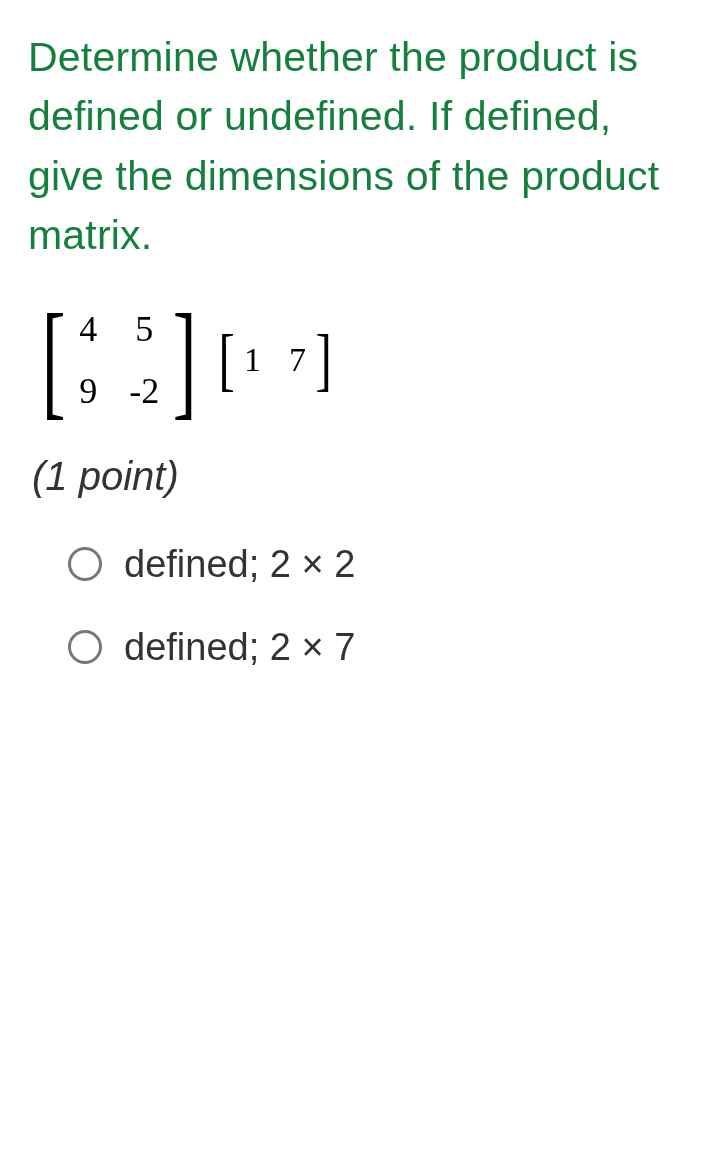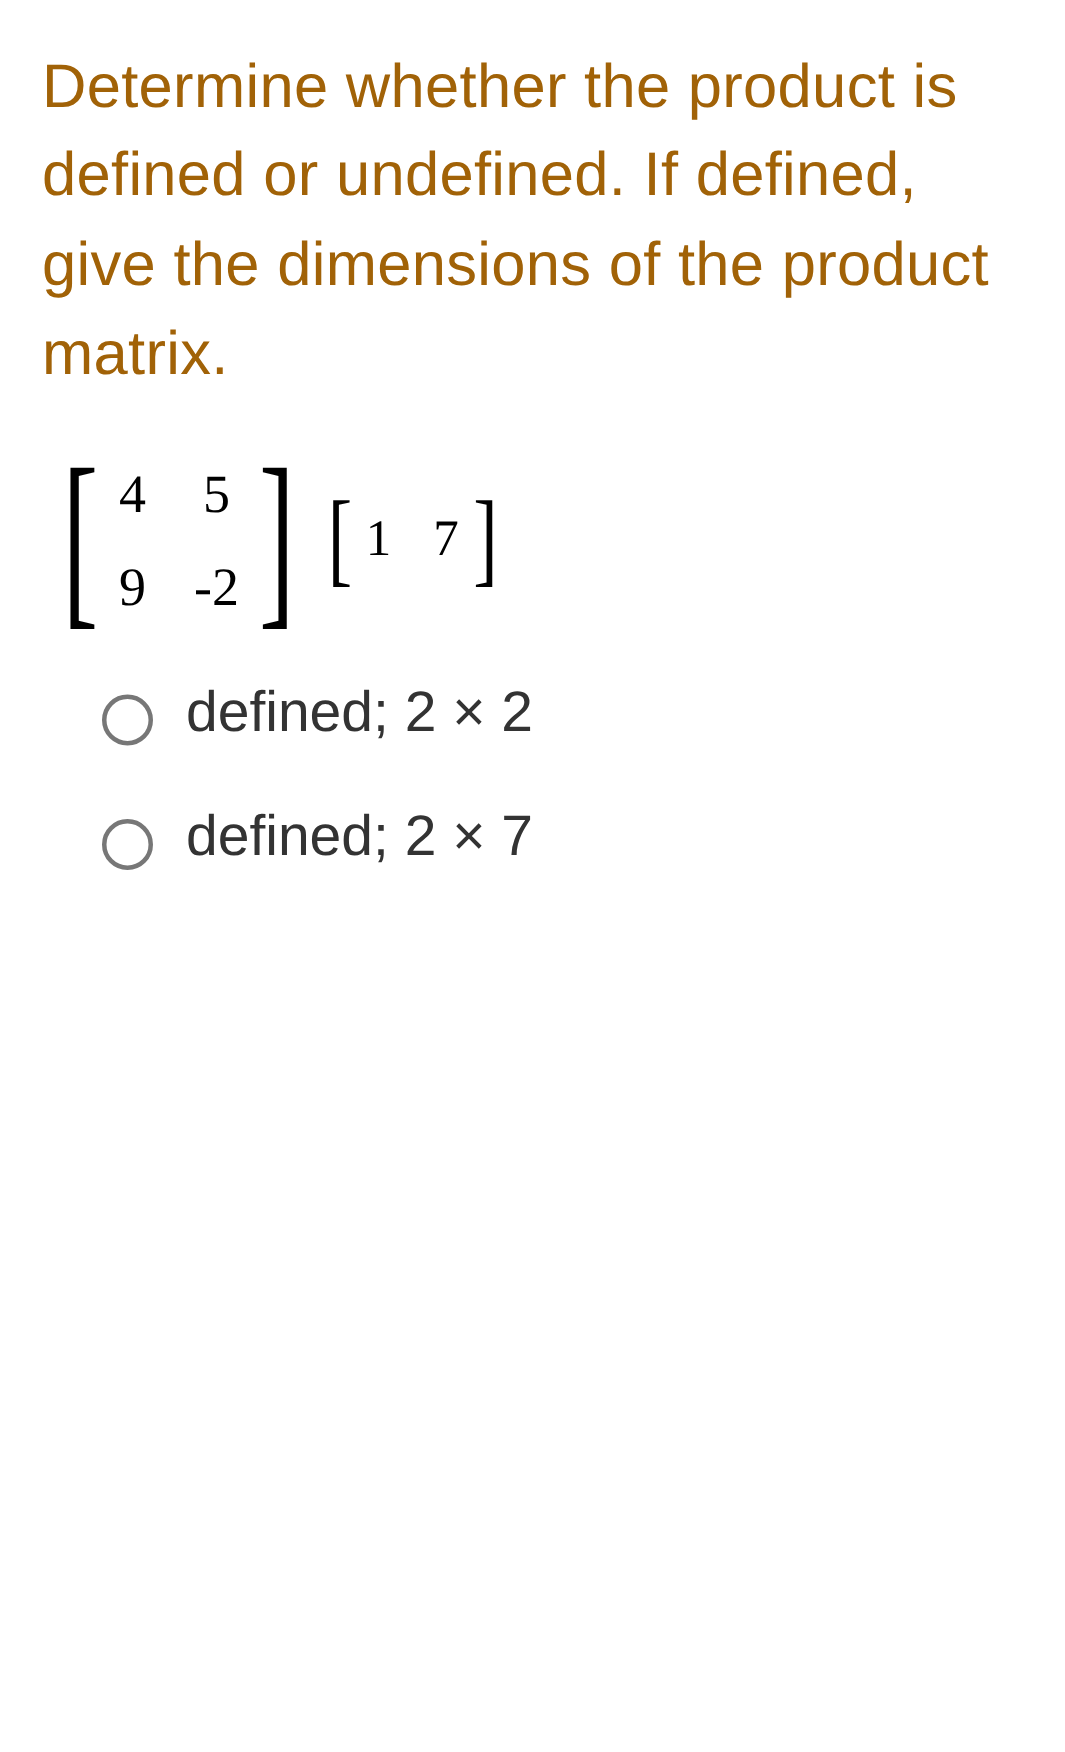--- a/index.html
+++ b/index.html
@@ -11,21 +11,21 @@
     font-family: Arial, Helvetica, sans-serif;
     color: #333333;
   }
   .page {
     padding: 28px 24px 0 28px;
     box-sizing: border-box;
   }
   .question-text {
     font-size: 41px;
     line-height: 1.45;
-    color: #a16207;
+    color: #15803d;
     margin-bottom: 36px;
     letter-spacing: 0.2px;
   }
   .matrix-row {
     display: flex;
     align-items: center;
     gap: 8px;
     margin: 0 0 36px 4px;
     font-family: "Times New Roman", Times, serif;
     color: #000;
@@ -67,21 +67,21 @@
     font-style: italic;
     font-size: 40px;
     color: #333333;
     margin: 0 0 44px 4px;
   }
   .options {
     padding-left: 40px;
   }
   .option {
     display: flex;
-    align-items: flex-end;
+    align-items: center;
     gap: 22px;
     margin-bottom: 40px;
     cursor: pointer;
   }
   .radio-circle {
     width: 34px;
     height: 34px;
     border: 3px solid #777777;
     border-radius: 50%;
     flex: 0 0 auto;
@@ -113,20 +113,21 @@
     <div class="matrix">
       <span class="bracket small">[</span>
       <div class="mat-grid mat-b">
         <span>1</span>
         <span>7</span>
       </div>
       <span class="bracket small">]</span>
     </div>
   </div>
 
+  <div class="points">(1 point)</div>
 
   <div class="options">
     <div class="option">
       <span class="radio-circle"></span>
       <span class="option-label">defined; 2 × 2</span>
     </div>
     <div class="option">
       <span class="radio-circle"></span>
       <span class="option-label">defined; 2 × 7</span>
     </div>

